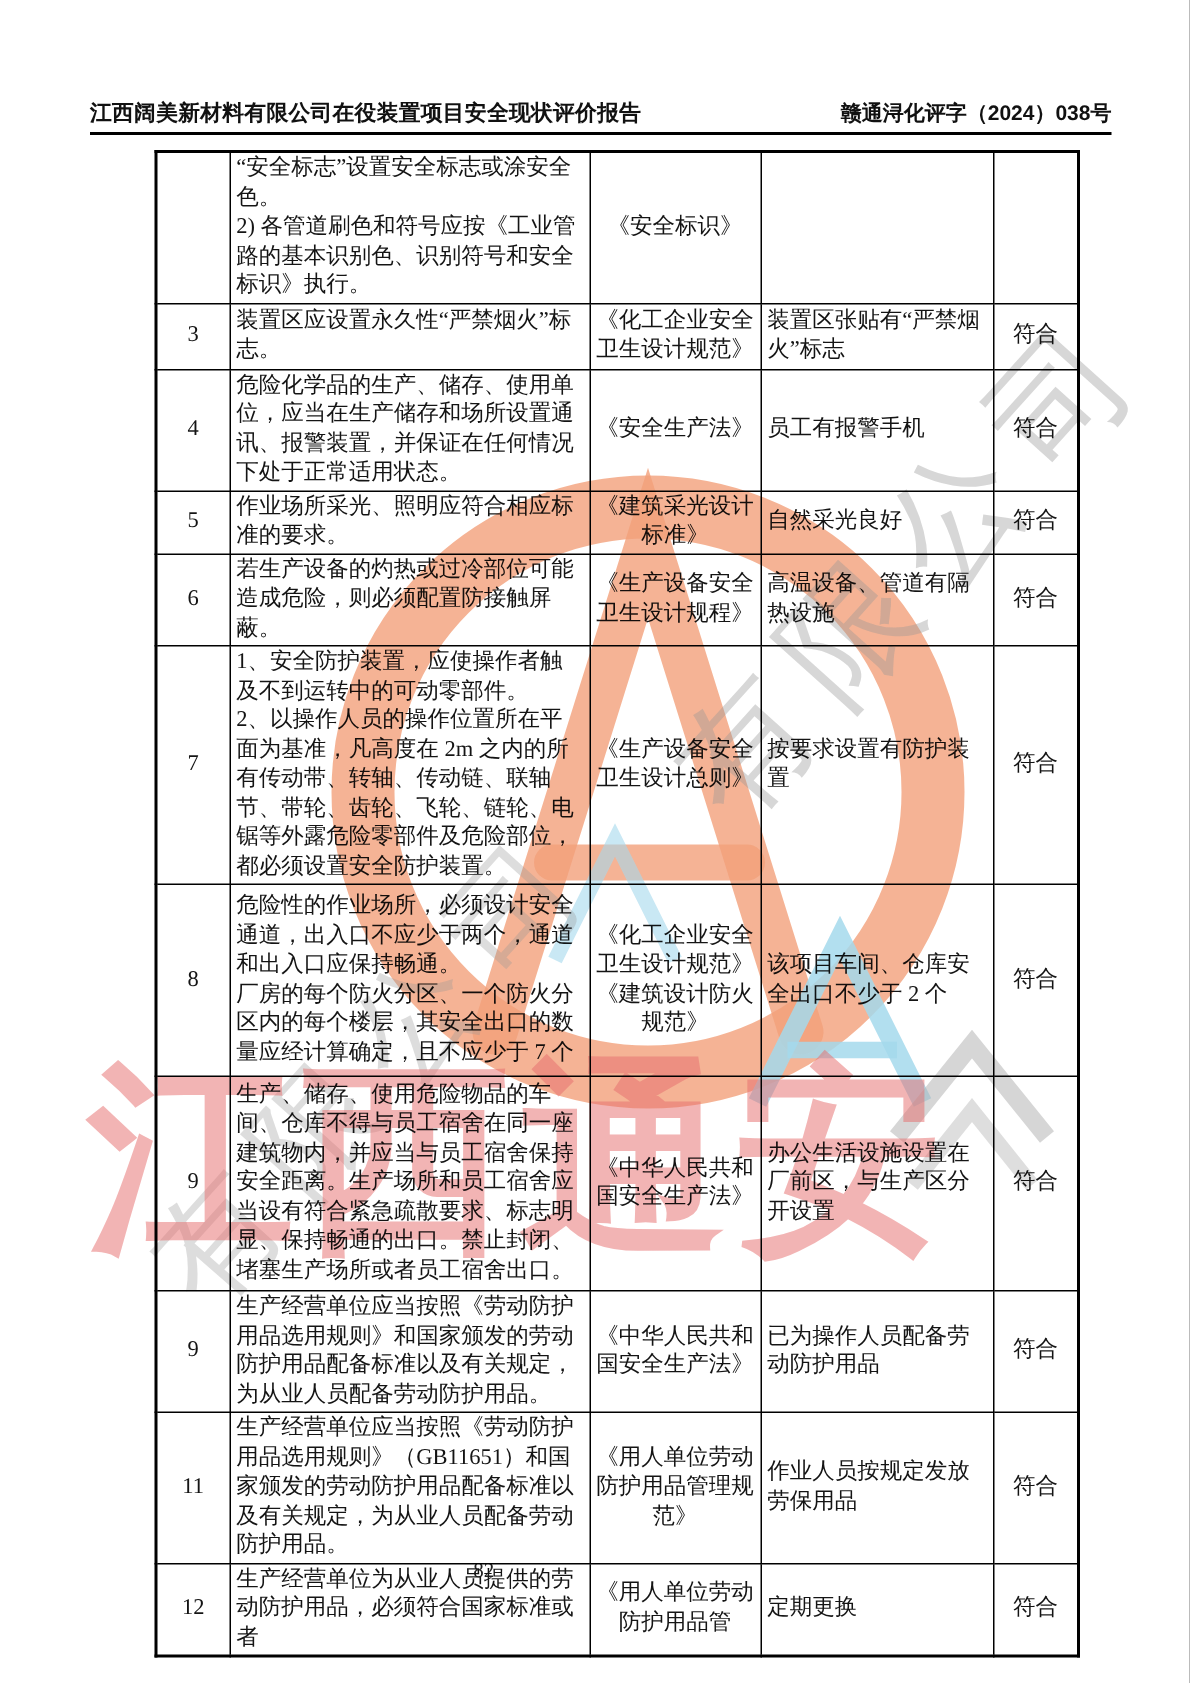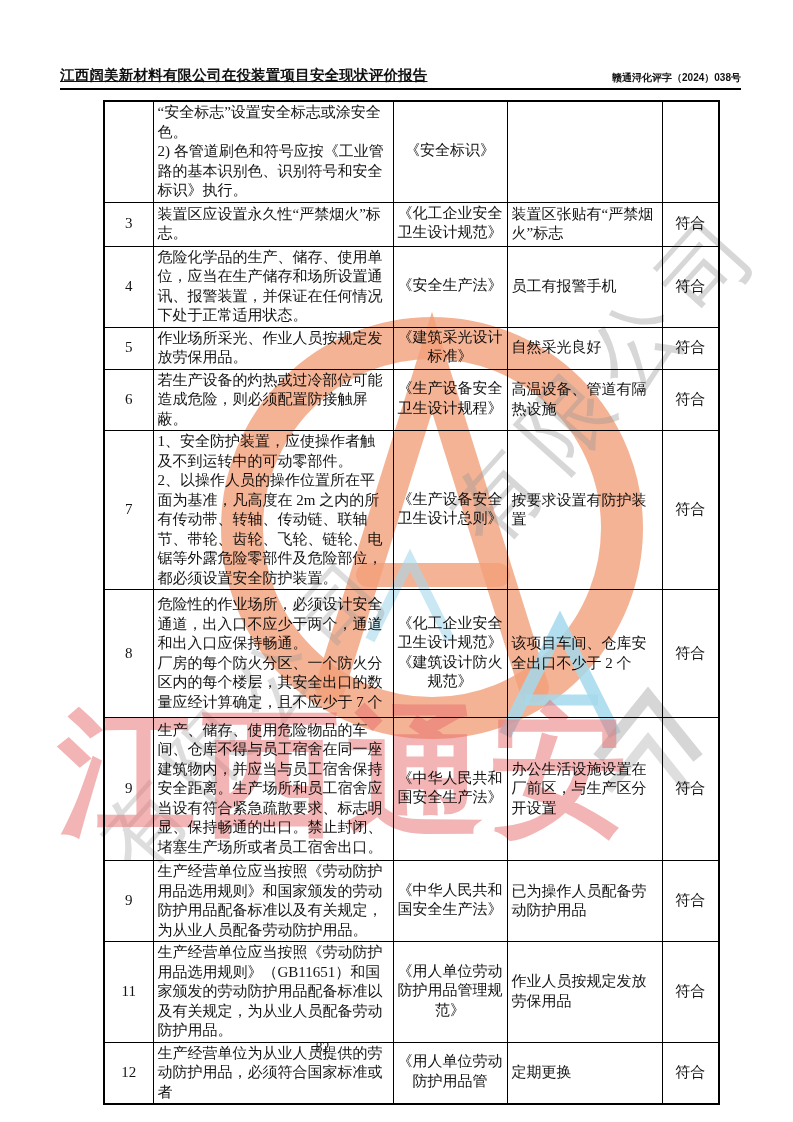--- a/index.html
+++ b/index.html
@@ -12,25 +12,25 @@
   }
   
   .header{
     position:absolute;left:60px;top:62px;width:681px;height:28px;
     border-bottom:2px solid #000;
     display:flex;justify-content:space-between;align-items:flex-end;
     padding-bottom:3px;box-sizing:border-box;
   }
   .header .h-left{
     font-family:"Liberation Sans","DejaVu Sans",sans-serif;
-    font-weight:700;font-size:14.5px;color:#111;letter-spacing:.2px;text-decoration:underline;
+    font-weight:700;font-size:14.5px;color:#111;letter-spacing:.2px;
   }
   .header .h-right{
     font-family:"Liberation Sans","DejaVu Sans",sans-serif;
-    font-weight:700;font-size:10px;color:#111;
+    font-weight:700;font-size:14px;color:#111;
   }
   
   table.eval{
     position:absolute;left:103px;top:100px;width:615px;
     border-collapse:collapse;table-layout:fixed;
     border:2px solid #000;
     z-index:2;background:transparent;
   }
   table.eval td{
     border:1px solid #000;
@@ -105,21 +105,21 @@
         </tr>
         <tr style="height: 80px;">
           <td class="cell-no">4</td>
           <td class="cell-content">危险化学品的生产、储存、使用单位，应当在生产储存和场所设置通讯、报警装置，并保证在任何情况下处于正常适用状态。</td>
           <td class="cell-basis">《安全生产法》</td>
           <td class="cell-situation center">员工有报警手机</td>
           <td class="cell-conclusion">符合</td>
         </tr>
         <tr style="height: 40px;">
           <td class="cell-no">5</td>
-          <td class="cell-content">作业场所采光、作业人员按规定发放劳保用品。</td>
+          <td class="cell-content">作业场所采光、照明应符合相应标准的要求。</td>
           <td class="cell-basis">《建筑采光设计标准》</td>
           <td class="cell-situation center">自然采光良好</td>
           <td class="cell-conclusion">符合</td>
         </tr>
         <tr style="height: 44px;">
           <td class="cell-no">6</td>
           <td class="cell-content">若生产设备的灼热或过冷部位可能造成危险，则必须配置防接触屏蔽。</td>
           <td class="cell-basis">《生产设备安全卫生设计规程》</td>
           <td class="cell-situation">高温设备、管道有隔热设施</td>
           <td class="cell-conclusion">符合</td>

